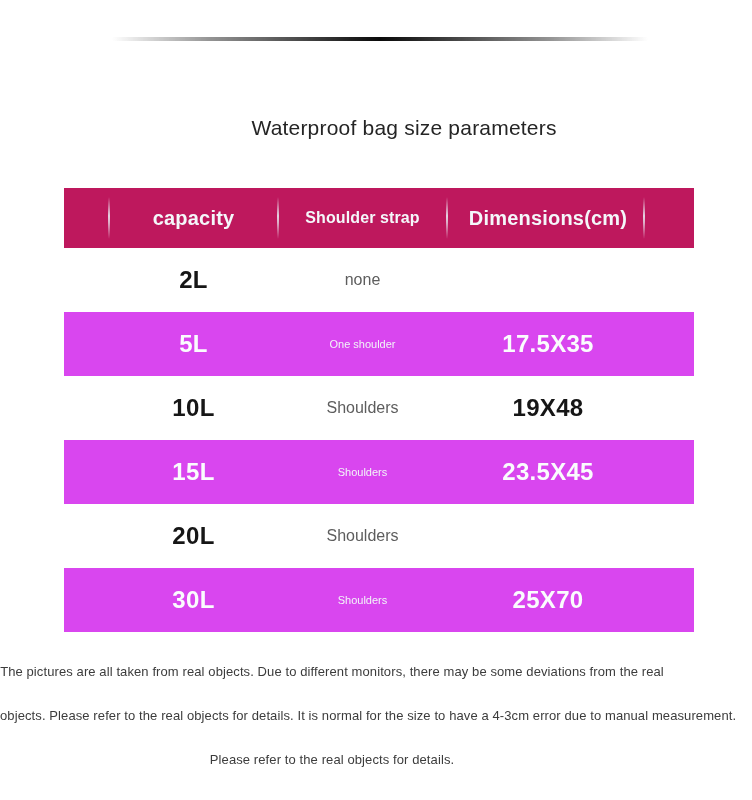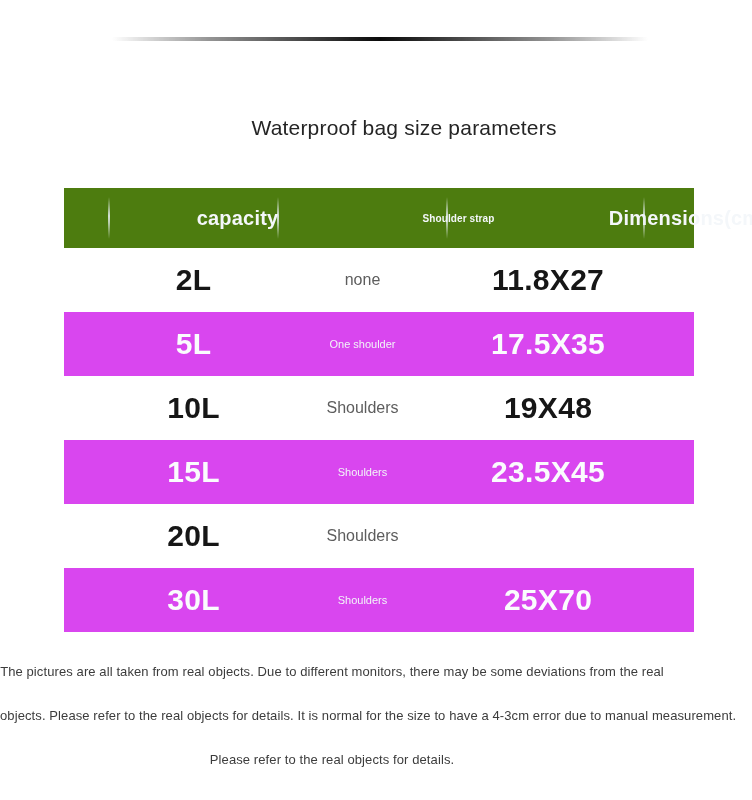--- a/index.html
+++ b/index.html
@@ -18,31 +18,31 @@
     text-align:center;font-size:21px;font-weight:400;color:#252525;
     letter-spacing:0.2px;
     padding-left:28px;
   }
   .size-table{
     position:absolute;top:188px;left:64px;width:630px;
   }
   .row{
     display:flex;align-items:center;height:64px;position:relative;
   }
-  .row.header{height:60px;background:#4d7c0f;gap:44px;}
+  .row.header{height:60px;background:#be185d;}
   .row.dark{background:#d946ef;}
   .row.light{background:#ffffff;}
   .sp1{width:45px;flex:none;}
   .c1{width:169px;flex:none;text-align:center;}
   .c2{width:169px;flex:none;text-align:center;}
   .c3{width:202px;flex:none;text-align:center;}
   .htext{color:#f4f7fa;font-size:20px;font-weight:600;letter-spacing:0.2px;}
-  .htext.hsmall{font-size:10px;font-weight:700;letter-spacing:0.1px;padding-left:8px;}
+  .htext.hsmall{font-size:16px;font-weight:700;letter-spacing:0.1px;}
   .htext.hdims{font-weight:700;}
-  .cap,.dims{font-size:30px;font-weight:700;letter-spacing:0.3px;}
+  .cap,.dims{font-size:24px;font-weight:700;letter-spacing:0.3px;}
   .light .cap,.light .dims{color:#161616;}
   .dark .cap,.dark .dims{color:#fafcfd;}
   .strap{line-height:1;}
   .light .strap{color:#5d5d5d;font-size:16px;font-weight:400;}
   .dark .strap{color:#f2f5f8;font-size:11px;font-weight:400;}
   .vdiv{
     position:absolute;top:9px;width:2px;height:42px;
     background:linear-gradient(to bottom,rgba(255,255,255,0) 0%,rgba(235,242,248,0.85) 45%,rgba(235,242,248,0.7) 60%,rgba(255,255,255,0) 100%);
     border-radius:1px;
   }
@@ -75,21 +75,20 @@
       <div class="vdiv vd1"></div>
       <div class="vdiv vd2"></div>
       <div class="vdiv vd3"></div>
       <div class="vdiv vd4"></div>
     </div>
 
     <div class="row light">
       <div class="sp1"></div>
       <div class="c1 cap">2L</div>
       <div class="c2 strap">none</div>
-      <div class="c3 dims">11.8X27</div>
     </div>
 
     <div class="row dark">
       <div class="sp1"></div>
       <div class="c1 cap">5L</div>
       <div class="c2 strap">One shoulder</div>
       <div class="c3 dims">17.5X35</div>
     </div>
 
     <div class="row light">

